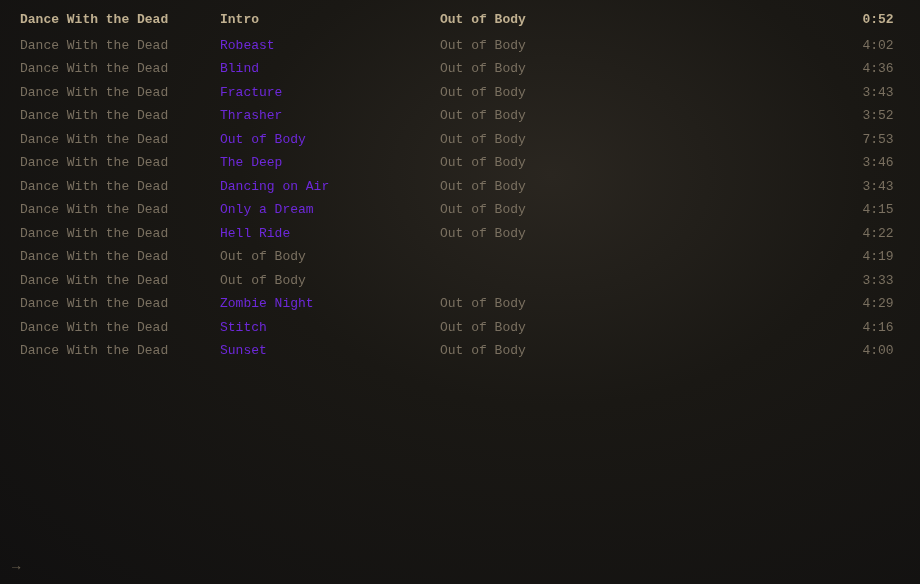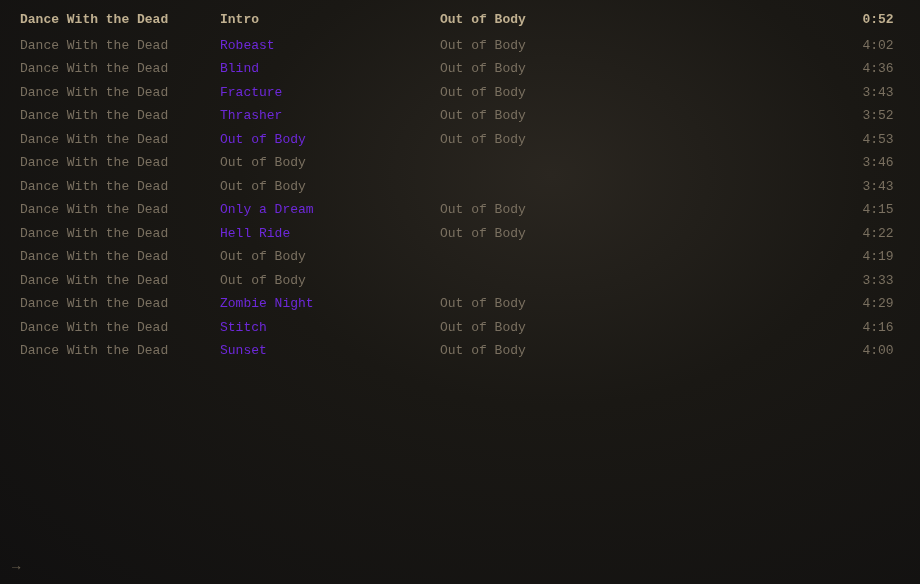--- a/index.html
+++ b/index.html
@@ -117,29 +117,31 @@
     <div class="track-row">
       <div class="col-artist">Dance With the Dead</div>
       <div class="col-title">Thrasher</div>
       <div class="col-album">Out of Body</div>
       <div class="col-duration">3:52</div>
     </div>
     <div class="track-row">
       <div class="col-artist">Dance With the Dead</div>
       <div class="col-title">Out of Body</div>
       <div class="col-album">Out of Body</div>
-      <div class="col-duration">4:53</div>
+      <div class="col-duration">7:53</div>
     </div>
     <div class="track-row">
       <div class="col-artist">Dance With the Dead</div>
+      <div class="col-title">The Deep</div>
       <div class="col-album">Out of Body</div>
       <div class="col-duration">3:46</div>
     </div>
     <div class="track-row">
       <div class="col-artist">Dance With the Dead</div>
+      <div class="col-title">Dancing on Air</div>
       <div class="col-album">Out of Body</div>
       <div class="col-duration">3:43</div>
     </div>
     <div class="track-row">
       <div class="col-artist">Dance With the Dead</div>
       <div class="col-title">Only a Dream</div>
       <div class="col-album">Out of Body</div>
       <div class="col-duration">4:15</div>
     </div>
     <div class="track-row">

